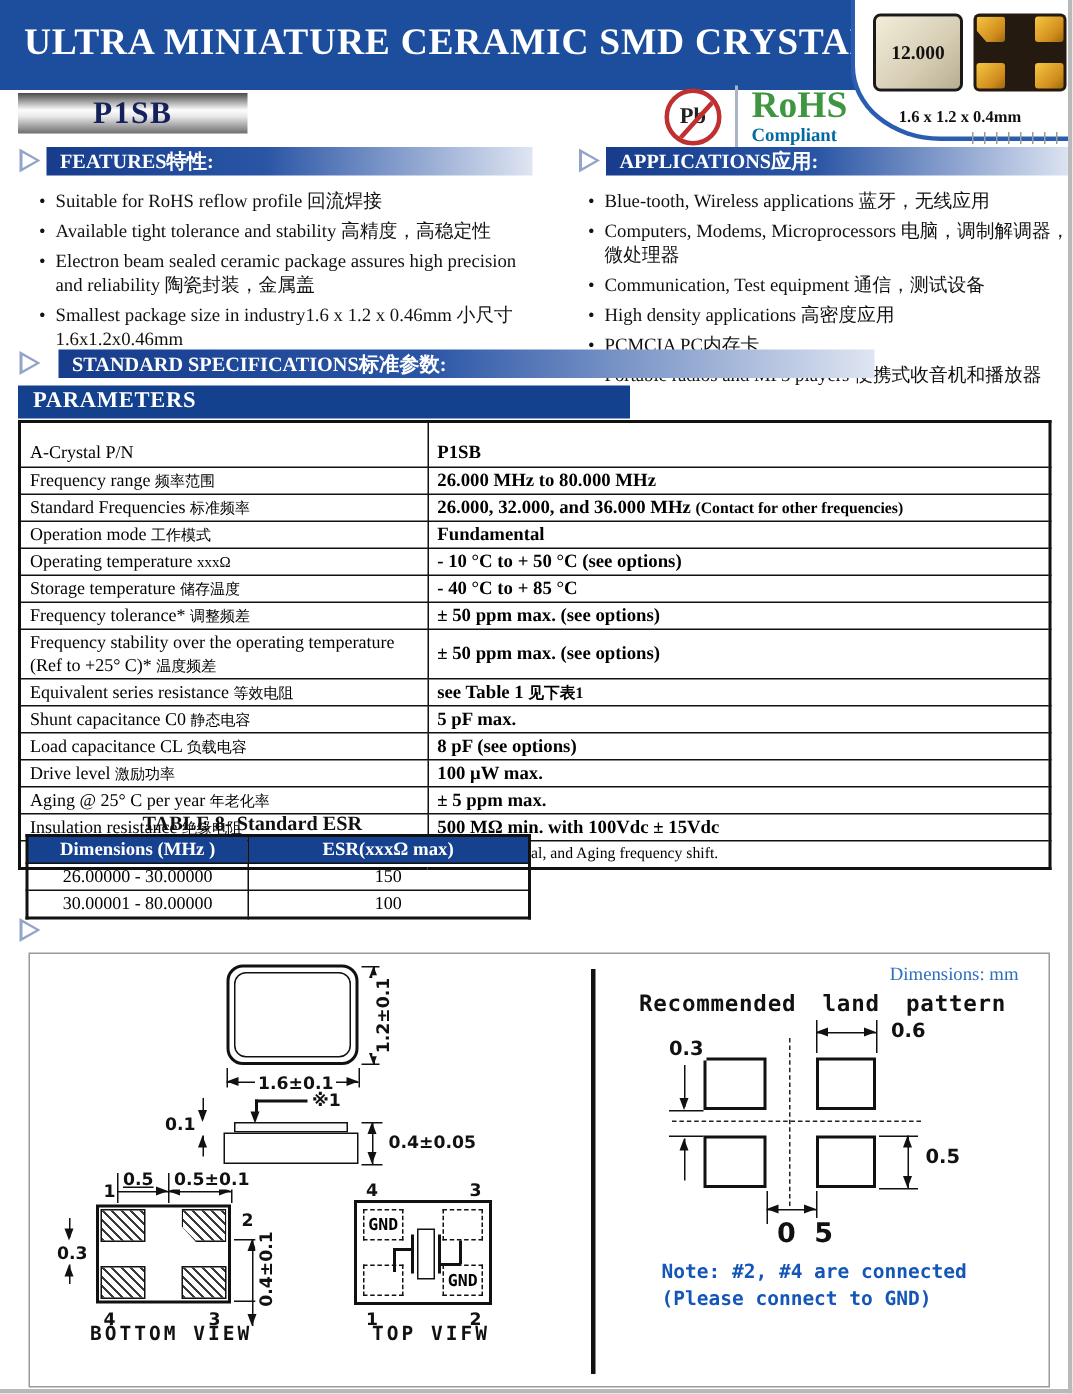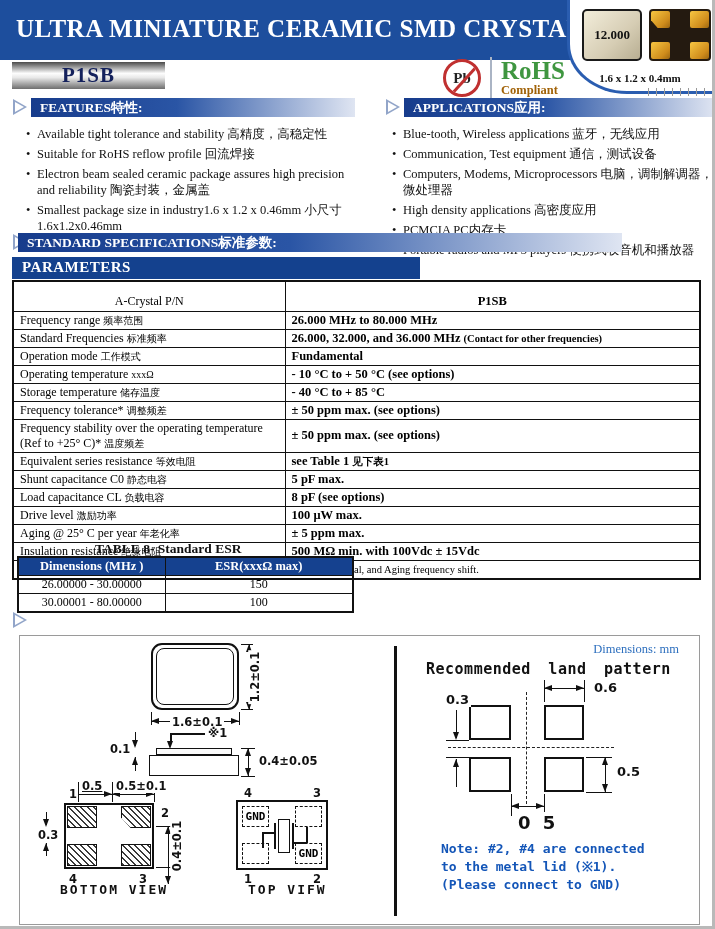--- a/index.html
+++ b/index.html
@@ -29,21 +29,21 @@
                 display:flex; align-items:center; justify-content:center; }
   .p1sb-badge span { font-size:21px; font-weight:bold; color:#14215c; letter-spacing:1px; }
 
   .pbrohs { position:absolute; left:443px; top:57px; display:flex; align-items:center; gap:9px; }
   .pb-circle { position:relative; width:38px; height:38px; border:3px solid #c03030; border-radius:50%;
                display:flex; align-items:center; justify-content:center; overflow:hidden; }
   .pb-circle b { font-size:15px; color:#222; }
   .pb-slash { position:absolute; left:16px; top:-4px; width:3px; height:46px; background:#c03030; transform:rotate(42deg); }
   .rohs-sep { width:2px; height:42px; background:#aab4c4; }
   .rohs b { display:block; font-size:25px; line-height:24px; color:#3f9640; }
-  .rohs i { display:block; font-style:normal; font-size:12.5px; font-weight:bold; color:#a16207; }
+  .rohs i { display:block; font-style:normal; font-size:12.5px; font-weight:bold; color:#0369a1; }
 
   
   .secbar { position:absolute; height:19px; color:#fff; font-weight:bold; font-size:13.5px;
             background:linear-gradient(90deg,#173c8c 0%,#2a55a5 45%,#dfe5f2 100%);
             padding:1px 0 0 9px; }
   .tri { position:absolute; width:0; height:0; border-top:8px solid transparent; border-bottom:8px solid transparent;
          border-left:14px solid #92a5c9; }
   .tri::after { content:""; position:absolute; left:-12px; top:-5px; width:0; height:0;
                 border-top:5px solid transparent; border-bottom:5px solid transparent; border-left:9px solid #fff; }
 
@@ -51,21 +51,21 @@
   .bullets div { padding-left:13px; position:relative; margin-bottom:4px; line-height:1.28; }
   .bullets div::before { content:"•"; position:absolute; left:2px; top:0; }
 
   
   .params-bar { position:absolute; left:12px; top:257px; width:408px; height:22px; background:#14418e;
                 color:#fff; font-weight:bold; font-size:15px; padding:2px 0 0 10px; letter-spacing:.5px; }
   table.params { position:absolute; left:12px; top:280px; width:689px; border-collapse:collapse;
                  border:2px solid #111; font-size:12px; }
   table.params td { border:1px solid #111; padding:1px 6px; vertical-align:middle; }
   table.params td.c1 { width:272px; }
-  table.params tr.first td { height:30px; vertical-align:bottom; padding-bottom:2px;text-align:center; }
+  table.params tr.first td { height:30px; vertical-align:bottom; padding-bottom:2px; }
   table.params .cn { font-size:10px; }
   table.params b { font-size:12.5px; }
   table.params .vnote { font-size:10.5px; font-weight:bold; }
   table.params tr.foot td { font-size:10.5px; padding:3px 6px; }
 
   
   .esr-title { position:absolute; left:95px; top:541px; font-size:13.5px; font-weight:bold; color:#111; }
   table.esr { position:absolute; left:17px; top:556px; border-collapse:collapse; border:2px solid #111; font-size:12px; }
   table.esr th { background:#15418f; color:#fff; font-size:12.5px; border:1px solid #111; padding:1px 4px; }
   table.esr td { border:1px solid #111; text-align:center; padding:1px 0; height:17px; }
@@ -134,39 +134,39 @@
     <div class="rohs-sep"></div>
     <div class="rohs">
       <b>RoHS</b>
       <i>Compliant</i>
     </div>
   </div>
 
   <div class="tri" style="left:13px; top:99px;"></div>
   <div class="secbar" style="left:31px; top:98px; width:324px;">FEATURES特性:</div>
   <div class="bullets" style="left:24px; top:126px; width:340px;">
+    <div>Suitable for RoHS reflow profile  回流焊接</div>
     <div>Available tight tolerance and stability  高精度，高稳定性</div>
-    <div>Suitable for RoHS reflow profile  回流焊接</div>
     <div>Electron beam sealed ceramic package assures high precision and reliability  陶瓷封装，金属盖</div>
     <div>Smallest package size in industry1.6 x 1.2 x 0.46mm  小尺寸1.6x1.2x0.46mm</div>
   </div>
 
   <div class="tri" style="left:386px; top:99px;"></div>
   <div class="secbar" style="left:404px; top:98px; width:311px;">APPLICATIONS应用:</div>
   <div class="bullets" style="left:390px; top:126px; width:325px;">
     <div>Blue-tooth, Wireless applications  蓝牙，无线应用</div>
+    <div>Computers, Modems, Microprocessors  电脑，调制解调器，微处理器</div>
     <div>Communication, Test equipment  通信，测试设备</div>
-    <div>Computers, Modems, Microprocessors  电脑，调制解调器，微处理器</div>
     <div>High density applications  高密度应用</div>
     <div>PCMCIA  PC内存卡</div>
     <div>Portable radios and MP3 players  便携式收音机和播放器</div>
   </div>
 
   <div class="tri" style="left:13px; top:234px;"></div>
-  <div class="secbar" style="left:18px; top:233px; width:604px;">STANDARD SPECIFICATIONS标准参数:</div>
+  <div class="secbar" style="left:39px; top:233px; width:544px;">STANDARD SPECIFICATIONS标准参数:</div>
   <div class="params-bar">PARAMETERS</div>
 
   <table class="params">
     <tbody>
         <tr class="first">
       <td class="c1"><span>A-Crystal P/N</span> <span class="cn"></span></td>
       <td><b>P1SB</b> <span class="vnote"></span></td>
     </tr>
     <tr>
       <td class="c1"><span>Frequency range</span> <span class="cn">频率范围</span></td>
@@ -375,18 +375,17 @@
 
     <div class="ln" style="left:491px; top:158px; width:1px; height:22px;"></div>
     <div class="ln" style="left:524px; top:158px; width:1px; height:22px;"></div>
     <div class="ln" style="left:491px; top:170px; width:33px; height:1px;"></div>
     <div class="ah l" style="left:491px; top:167px;"></div>
     <div class="ah r" style="left:516px; top:167px;"></div>
     <div class="dtxt" style="left:496px; top:176px; font-size:18px; letter-spacing:3px;">0 5</div>
 
     <div class="cadtxt bluetxt" style="left:421px; top:204px; font-size:13px; line-height:18px;">
       <div>Note: #2, #4 are connected</div>
-      <div>to the metal lid (※1).</div>
       <div>(Please connect to GND)</div>
     </div>
   </div>
 
 </div>
 
 </body></html>

